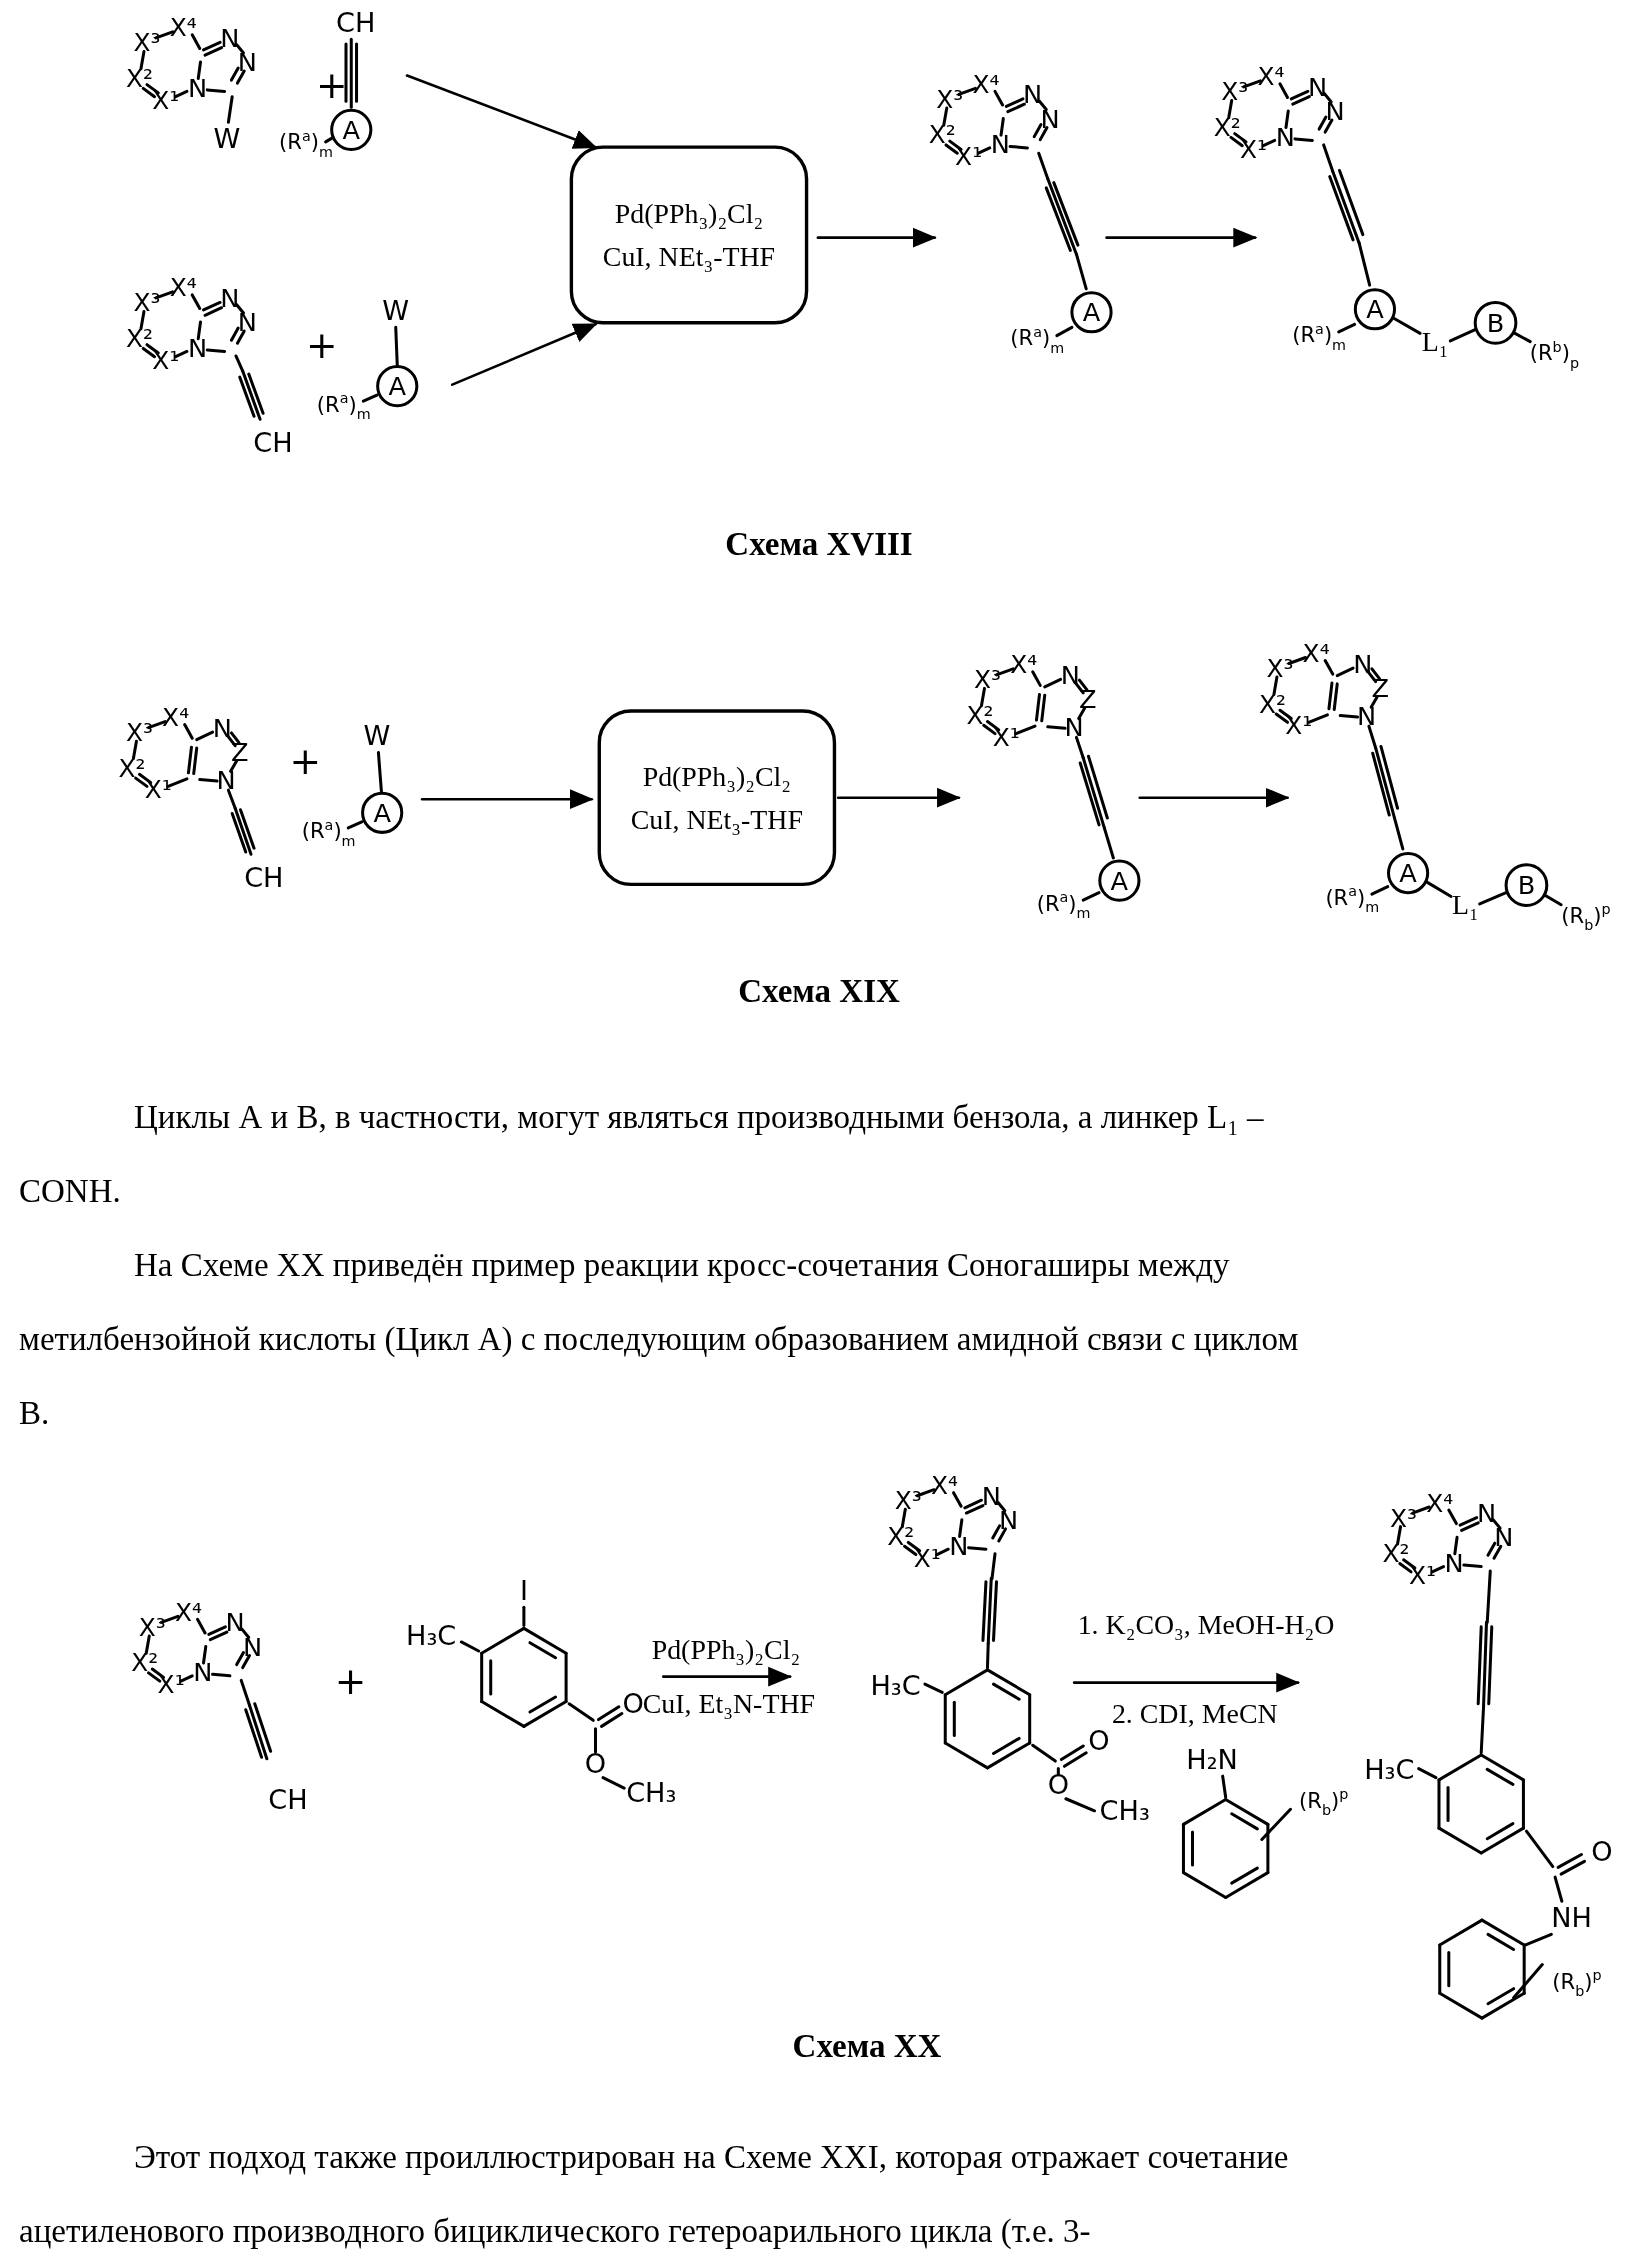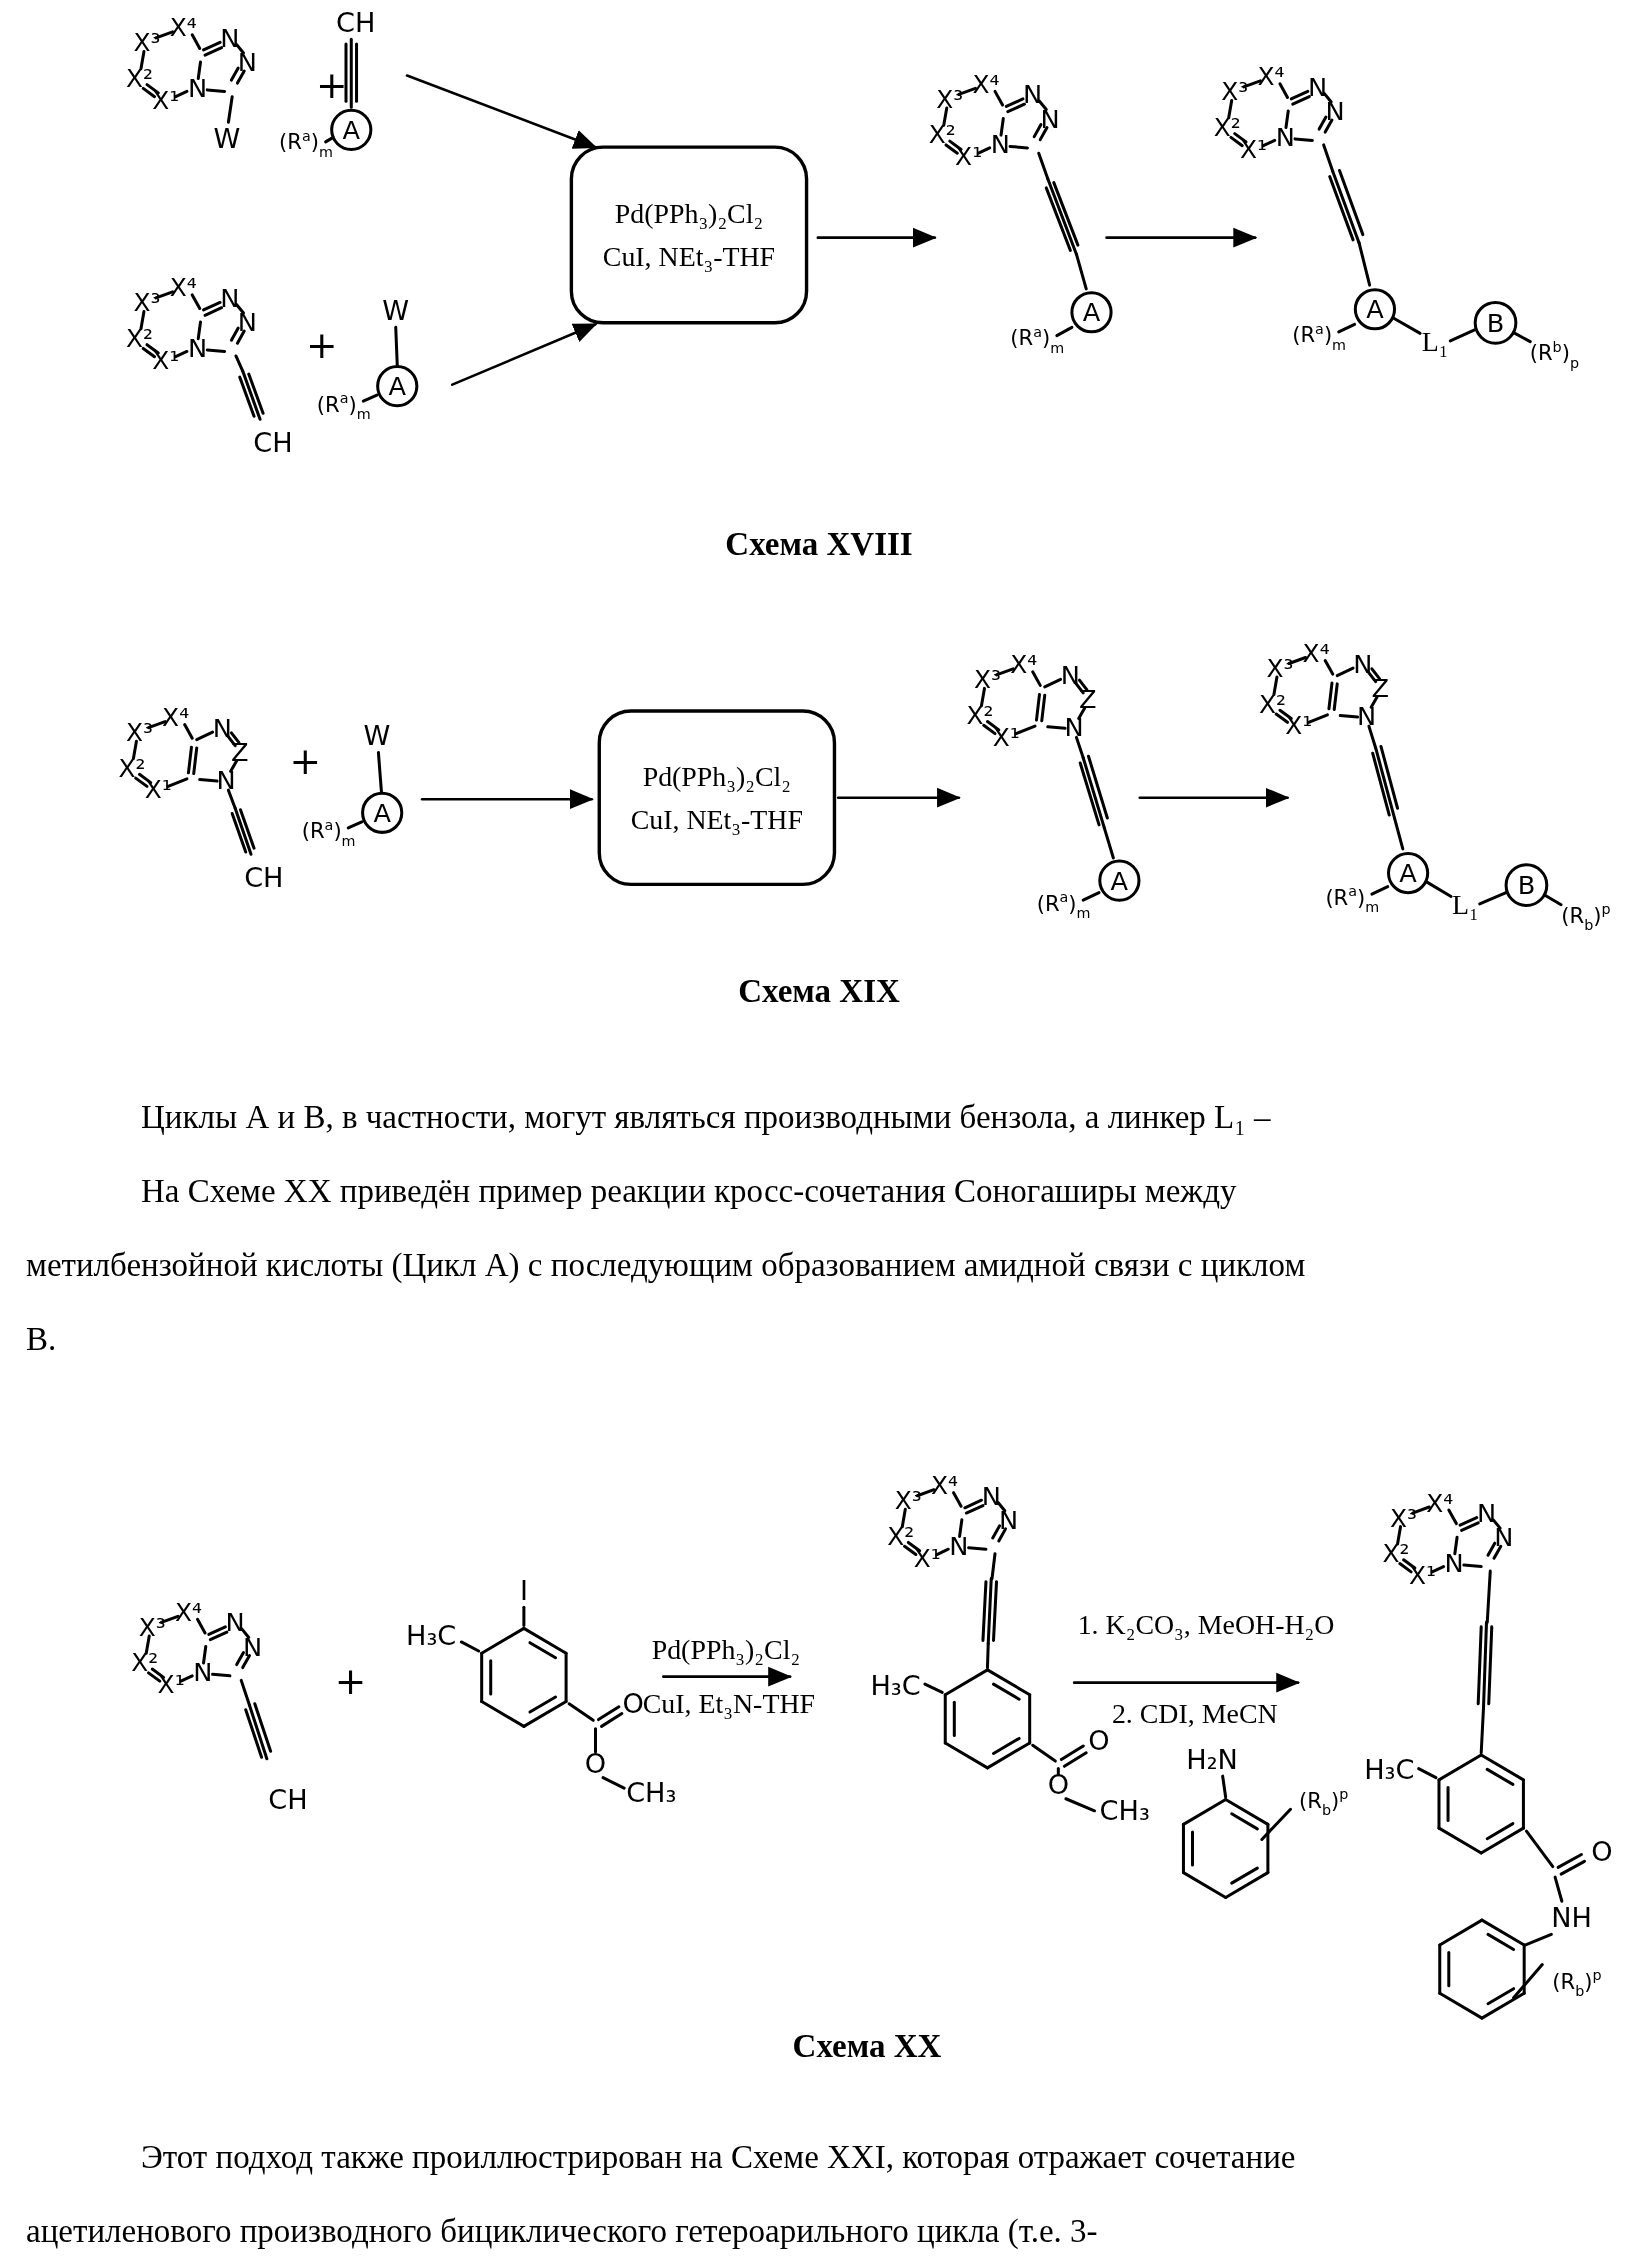--- a/index.html
+++ b/index.html
@@ -13,21 +13,21 @@
   svg text { fill:#000; }
   .atom  { font-size:34px; font-family:"DejaVu Sans",sans-serif; text-anchor:middle; }
   .xl    { font-size:33px; font-family:"DejaVu Sans",sans-serif; text-anchor:middle; }
   .big   { font-size:36px; font-family:"DejaVu Sans",sans-serif; text-anchor:middle; }
   .plus  { font-size:50px; font-family:"DejaVu Sans",sans-serif; text-anchor:middle; }
   .cond  { font-size:37px; font-family:"Liberation Serif","DejaVu Serif",serif; text-anchor:middle; }
   .rlab  { font-size:28px; font-family:"DejaVu Sans",sans-serif; text-anchor:middle; }
   .ss    { font-size:19px; }
   .caption { position:absolute; left:0; width:100%; text-align:center;
              font-weight:bold; font-size:33px; }
-  .bodytext { position:absolute; left:26px; width:1538px; font-size:33px; }
+  .bodytext { position:absolute; left:19px; width:1538px; font-size:33px; }
   .tline { height:74px; line-height:74px; white-space:nowrap; }
   .indent { padding-left:115px; }
 </style>
 </head>
 <body>
 
 <div class="page">
 
 <svg class="canvas" width="1638" height="2261" viewBox="0 0 2173 2999">
   <defs>
@@ -334,20 +334,21 @@
     </g>
   </g>
 </svg>
 
 <div class="caption" style="top:526px;">Схема XVIII</div>
 <div class="caption" style="top:973px;">Схема XIX</div>
 <div class="caption" style="top:2028px;padding-left:48px;">Схема XX</div>
 
 <div class="bodytext" style="top:1080px;">
   <div class="tline indent">Циклы А и В, в частности, могут являться производными бензола, а линкер L₁ –</div>
+  <div class="tline">CONH.</div>
   <div class="tline indent">На Схеме XX приведён пример реакции кросс-сочетания Соногаширы между</div>
   <div class="tline">метилбензойной кислоты (Цикл А) с последующим образованием амидной связи с циклом</div>
   <div class="tline">В.</div>
 </div>
 
 <div class="bodytext" style="top:2120px;">
   <div class="tline indent">Этот подход также проиллюстрирован на Схеме XXI, которая отражает сочетание</div>
   <div class="tline">ацетиленового производного бициклического гетероарильного цикла (т.е. 3-</div>
 </div>
 

